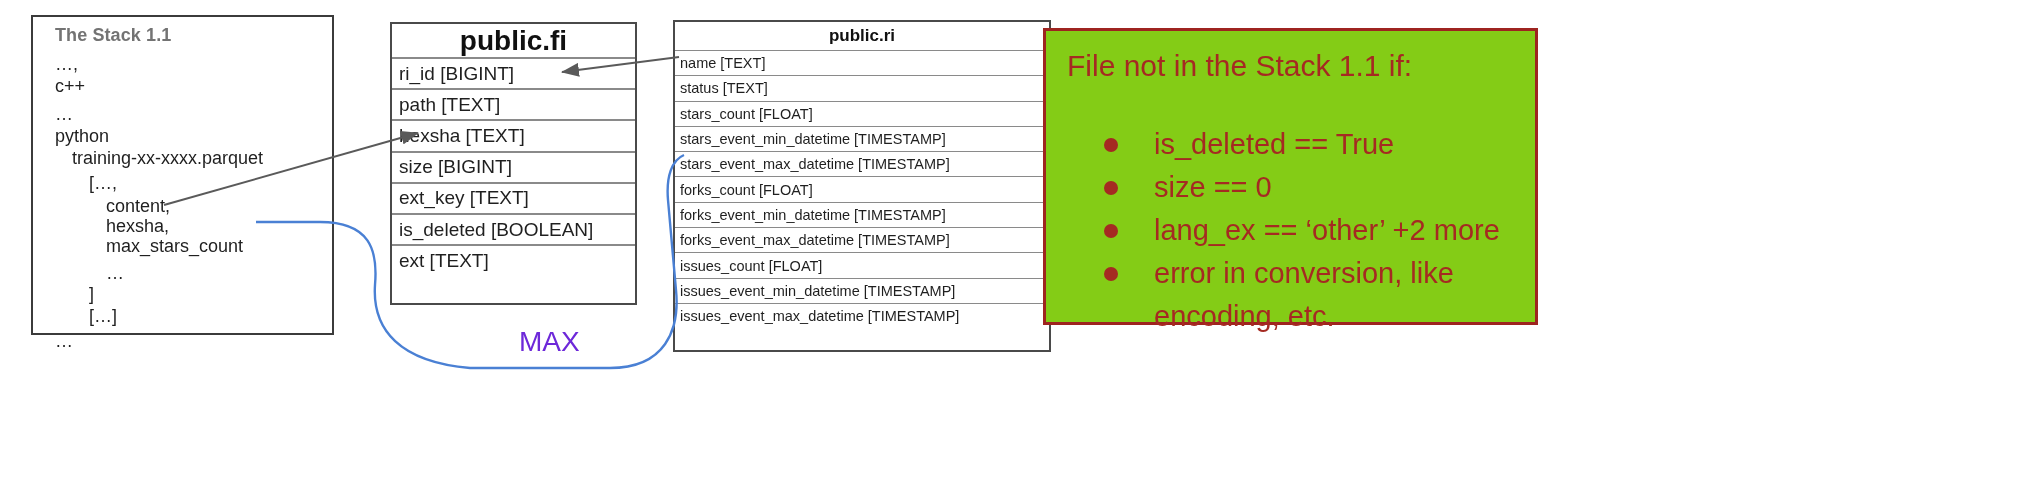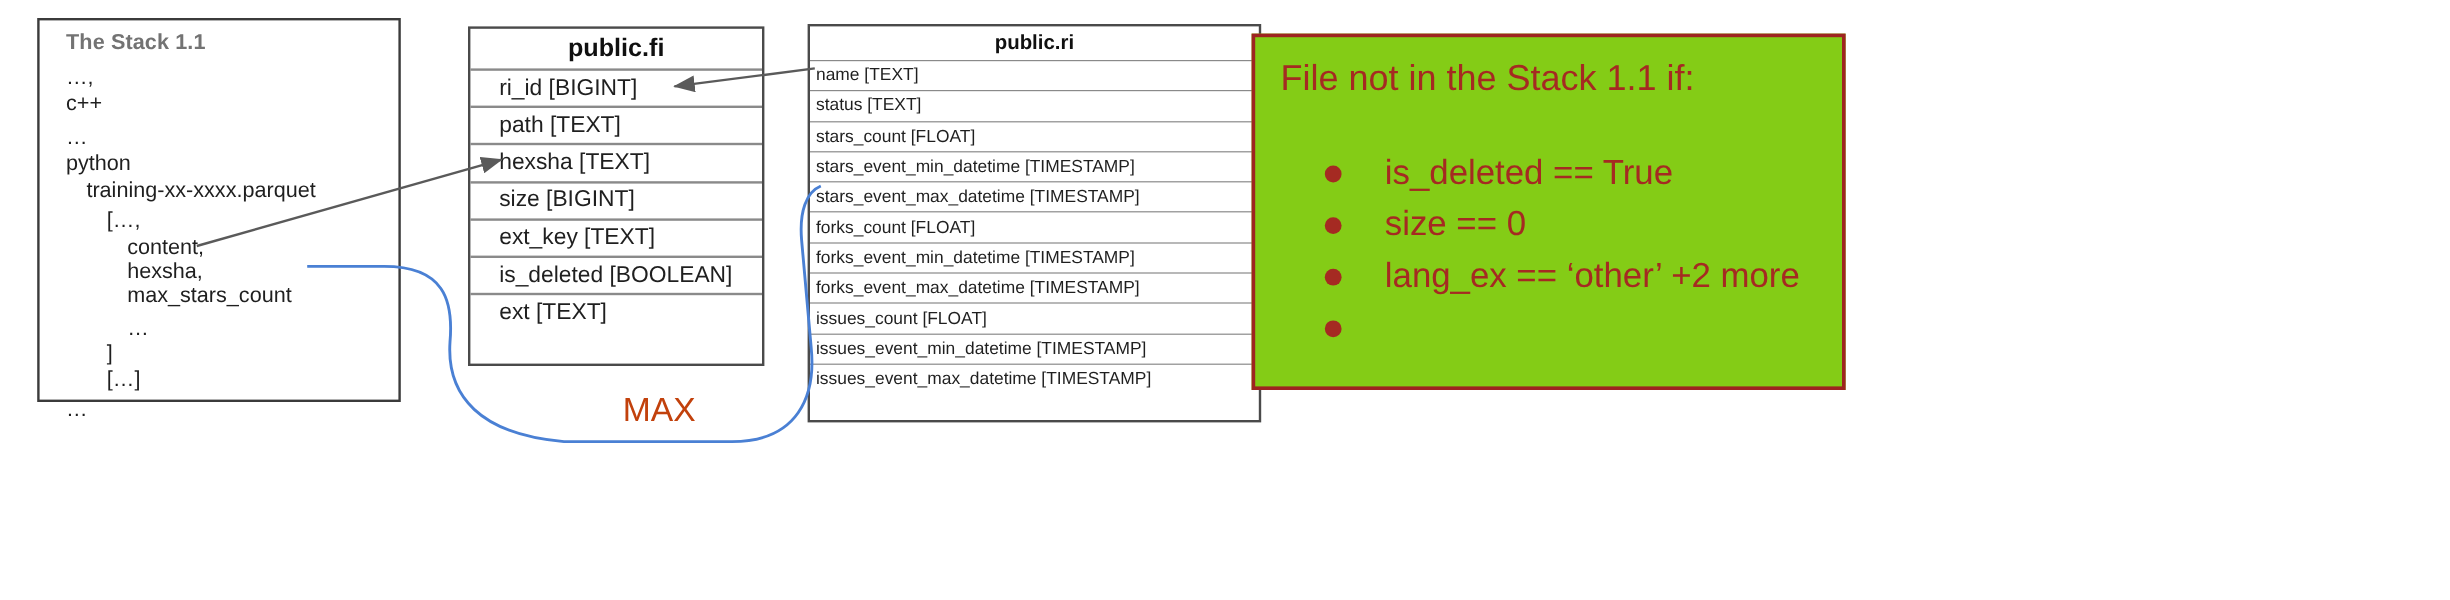--- a/index.html
+++ b/index.html
@@ -40,22 +40,22 @@
     box-sizing:border-box;
   }
   .er-row{
     box-sizing:border-box;border-top:2px solid #8a8a8a;
     color:#1f1f1f;display:flex;align-items:center;
     white-space:nowrap;overflow:hidden;
   }
 
   
   #table-fi{left:390px;top:22px;width:247px;height:283px;}
-  #table-fi .er-title{height:33px;line-height:33px;font-size:21px;}
-  #table-fi .er-row{height:31.2px;font-size:19px;padding-left:24px;}
+  #table-fi .er-title{height:33px;line-height:33px;font-size:28px;}
+  #table-fi .er-row{height:31.2px;font-size:19px;padding-left:7px;}
 
   
   #table-ri{left:673px;top:20px;width:378px;height:332px;border-width:2px;}
   #table-ri .er-title{height:28px;line-height:28px;font-size:17px;}
   #table-ri .er-row{height:25.3px;font-size:14.5px;padding-left:5px;border-top-width:1.6px;}
 
   
   #red-box{
     position:absolute;left:1043px;top:28px;width:495px;height:297px;
     border:3px solid #9e2420;background:#84cc16;box-sizing:border-box;z-index:2;
@@ -73,21 +73,21 @@
     font-size:29px;line-height:43px;color:#a52a22;white-space:pre-line;
   }
   #red-list li .bullet{
     position:absolute;left:6px;top:15px;
     width:14px;height:14px;border-radius:50%;background:#a52a22;
   }
 
   
   #max-label{
     position:absolute;left:519px;top:326px;
-    font-size:28px;color:#c2410c;z-index:6;
+    font-size:28px;color:#6d28d9;z-index:6;
   }
 </style>
 </head>
 <body>
 
 <div class="canvas">
 
   <div id="stack-box">
     <div id="stack-title">The Stack 1.1</div>
     <div id="stack-lines">
@@ -136,21 +136,22 @@
         <div class="er-row">issues_event_max_datetime [TIMESTAMP]</div>
       </div>
   </div>
 
   <div id="red-box">
     <div id="red-heading">File not in the Stack 1.1 if:</div>
     <ul id="red-list">
         <li><span class="bullet"></span><span>is_deleted == True</span></li>
         <li><span class="bullet"></span><span>size == 0</span></li>
         <li><span class="bullet"></span><span>lang_ex == ‘other’ +2 more</span></li>
-        <li><span class="bullet"></span></li>
+        <li><span class="bullet"></span><span>error in conversion, like
+encoding, etc.</span></li>
       </ul>
   </div>
 
   <div id="max-label">MAX</div>
 
   <svg class="overlay" viewBox="0 0 2042 500">
     <defs>
       <marker id="arrowhead" markerWidth="9" markerHeight="7" refX="8.5" refY="3.5" orient="auto">
         <polygon points="0 0, 9 3.5, 0 7" fill="#5a5a5a"></polygon>
       </marker>

